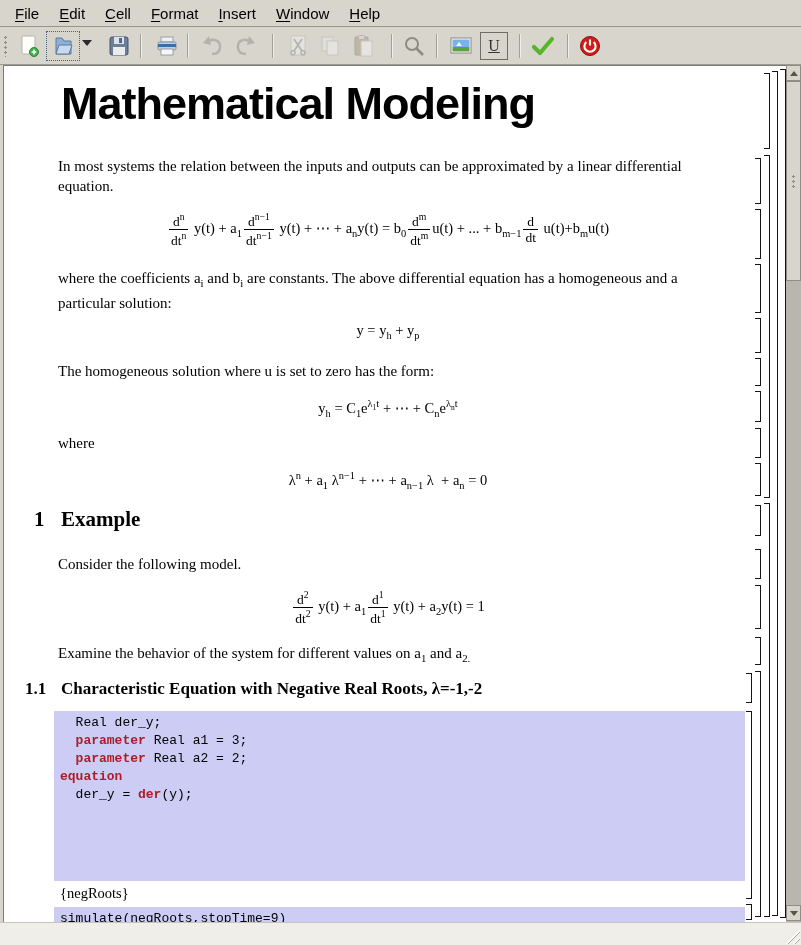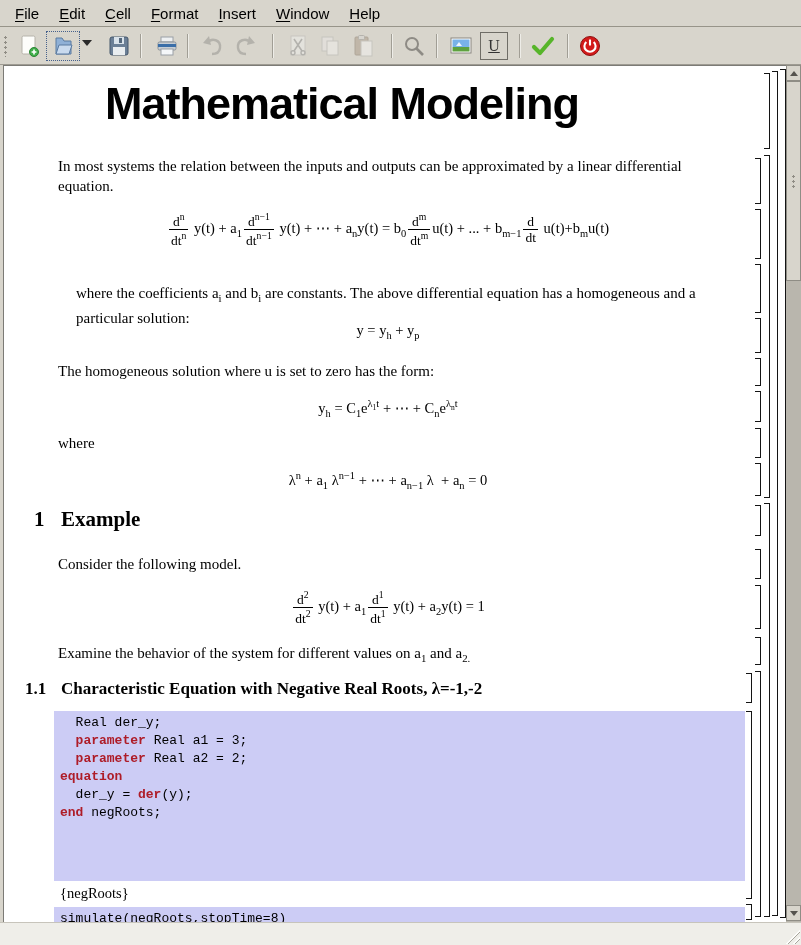--- a/index.html
+++ b/index.html
@@ -30,21 +30,21 @@
         display:flex;align-items:center;justify-content:center;font-size:16px;color:#333;
         font-family:"Liberation Serif",serif;}
   .ubox span{text-decoration:underline;}
 
   
   .viewport{position:absolute;left:3px;top:65px;width:783px;height:857px;background:#ffffff;
             border-top:1px solid #7c7b76;border-left:1px solid #7c7b76;overflow:hidden;
             color:#000;}
 
   .cell-title{position:absolute;left:57px;top:14px;font-family:"Liberation Sans",sans-serif;
-              font-weight:bold;font-size:45px;line-height:48px;letter-spacing:-1px;margin-left:44px;}
+              font-weight:bold;font-size:45px;line-height:48px;letter-spacing:-1px;}
   .para{position:absolute;left:54px;width:664px;font-family:"Liberation Serif",serif;
         font-size:15px;line-height:19.5px;}
   .eq{position:absolute;left:58px;width:652px;text-align:center;font-family:"Liberation Serif",serif;
       font-size:14.5px;line-height:17px;}
   .eq sub,.eq sup,.para sub{font-size:72%;}
   .f{display:inline-block;vertical-align:middle;text-align:center;margin:0 2px;font-size:13.5px;}
   .f .n{display:block;border-bottom:1px solid #000;padding:0 2px;line-height:1.15;}
   .f .d{display:block;padding:0 2px;line-height:1.15;}
 
   .h1{position:absolute;left:30px;top:441px;font-family:"Liberation Serif",serif;font-weight:bold;font-size:21px;}
@@ -219,21 +219,21 @@
       </svg>
     </div>
   </div>
 
   <div class="viewport">
 
     <div class="cell-title">Mathematical Modeling</div>
 
     <div class="para" style="top:91px;">In most systems the relation between the inputs and outputs can be approximated by a linear differential equation.</div>
     <div class="eq" style="top:145px;"><span class="f"><span class="n">d<sup>n</sup></span><span class="d">dt<sup>n</sup></span></span> y(t) + a<sub>1</sub><span class="f"><span class="n">d<sup>n−1</sup></span><span class="d">dt<sup>n−1</sup></span></span> y(t) + ⋯ + a<sub>n</sub>y(t) = b<sub>0</sub><span class="f"><span class="n">d<sup>m</sup></span><span class="d">dt<sup>m</sup></span></span>u(t) + ... + b<sub>m−1</sub><span class="f"><span class="n">d</span><span class="d">dt</span></span> u(t)+b<sub>m</sub>u(t)</div>
-    <div class="para" style="top:218px;margin-left:18px;">where the coefficients a<sub>i</sub> and b<sub>i</sub> are constants. The above differential equation has a homogeneous and a particular solution:</div>
+    <div class="para" style="top:203px;">where the coefficients a<sub>i</sub> and b<sub>i</sub> are constants. The above differential equation has a homogeneous and a particular solution:</div>
     <div class="eq" style="top:256px;">y = y<sub>h</sub> + y<sub>p</sub></div>
     <div class="para" style="top:296px;">The homogeneous solution where u is set to zero has the form:</div>
     <div class="eq" style="top:329px;">y<sub>h</sub> = C<sub>1</sub>e<sup>λ<sub>1</sub>t</sup> + ⋯ + C<sub>n</sub>e<sup>λ<sub>n</sub>t</sup></div>
     <div class="para" style="top:368px;">where</div>
     <div class="eq" style="top:401px;">λ<sup>n</sup> + a<sub>1</sub> λ<sup>n−1</sup> + ⋯ + a<sub>n−1</sub> λ&nbsp; + a<sub>n</sub> = 0</div>
 
     <div class="h1">
       <span class="num">1</span><span>Example</span>
     </div>
 
@@ -244,25 +244,24 @@
     <div class="h2">
       <span class="num">1.1</span><span>Characteristic Equation with Negative Real Roots, λ=-1,-2</span>
     </div>
 
     <div class="code-cell" style="top:645px;height:170px;">
         <div class="code-line">  Real der_y;</div>
         <div class="code-line">  <b>parameter</b> Real a1 = 3;</div>
         <div class="code-line">  <b>parameter</b> Real a2 = 2;</div>
         <div class="code-line"><b>equation</b></div>
         <div class="code-line">  der_y = <b>der</b>(y);</div>
-        <div class="code-line"><b>end</b> negRoots;</div>
       </div>
     <div class="out-cell" style="top:817px;height:22px;">{negRoots}</div>
     <div class="code-cell" style="top:841px;height:22px;">
-        <div class="code-line">simulate(negRoots,stopTime=8)</div>
+        <div class="code-line">simulate(negRoots,stopTime=9)</div>
       </div>
 
     <div class="br" style="left:776px;top:3px;height:849px;"></div>
     <div class="br" style="left:768px;top:5px;height:845px;"></div>
 
     <div class="br" style="left:760px;top:7px;height:76px;"></div>
     <div class="br" style="left:760px;top:89px;height:343px;"></div>
     <div class="br" style="left:760px;top:437px;height:414px;"></div>
 
     <div class="br" style="left:751px;top:92px;height:46px;"></div>

